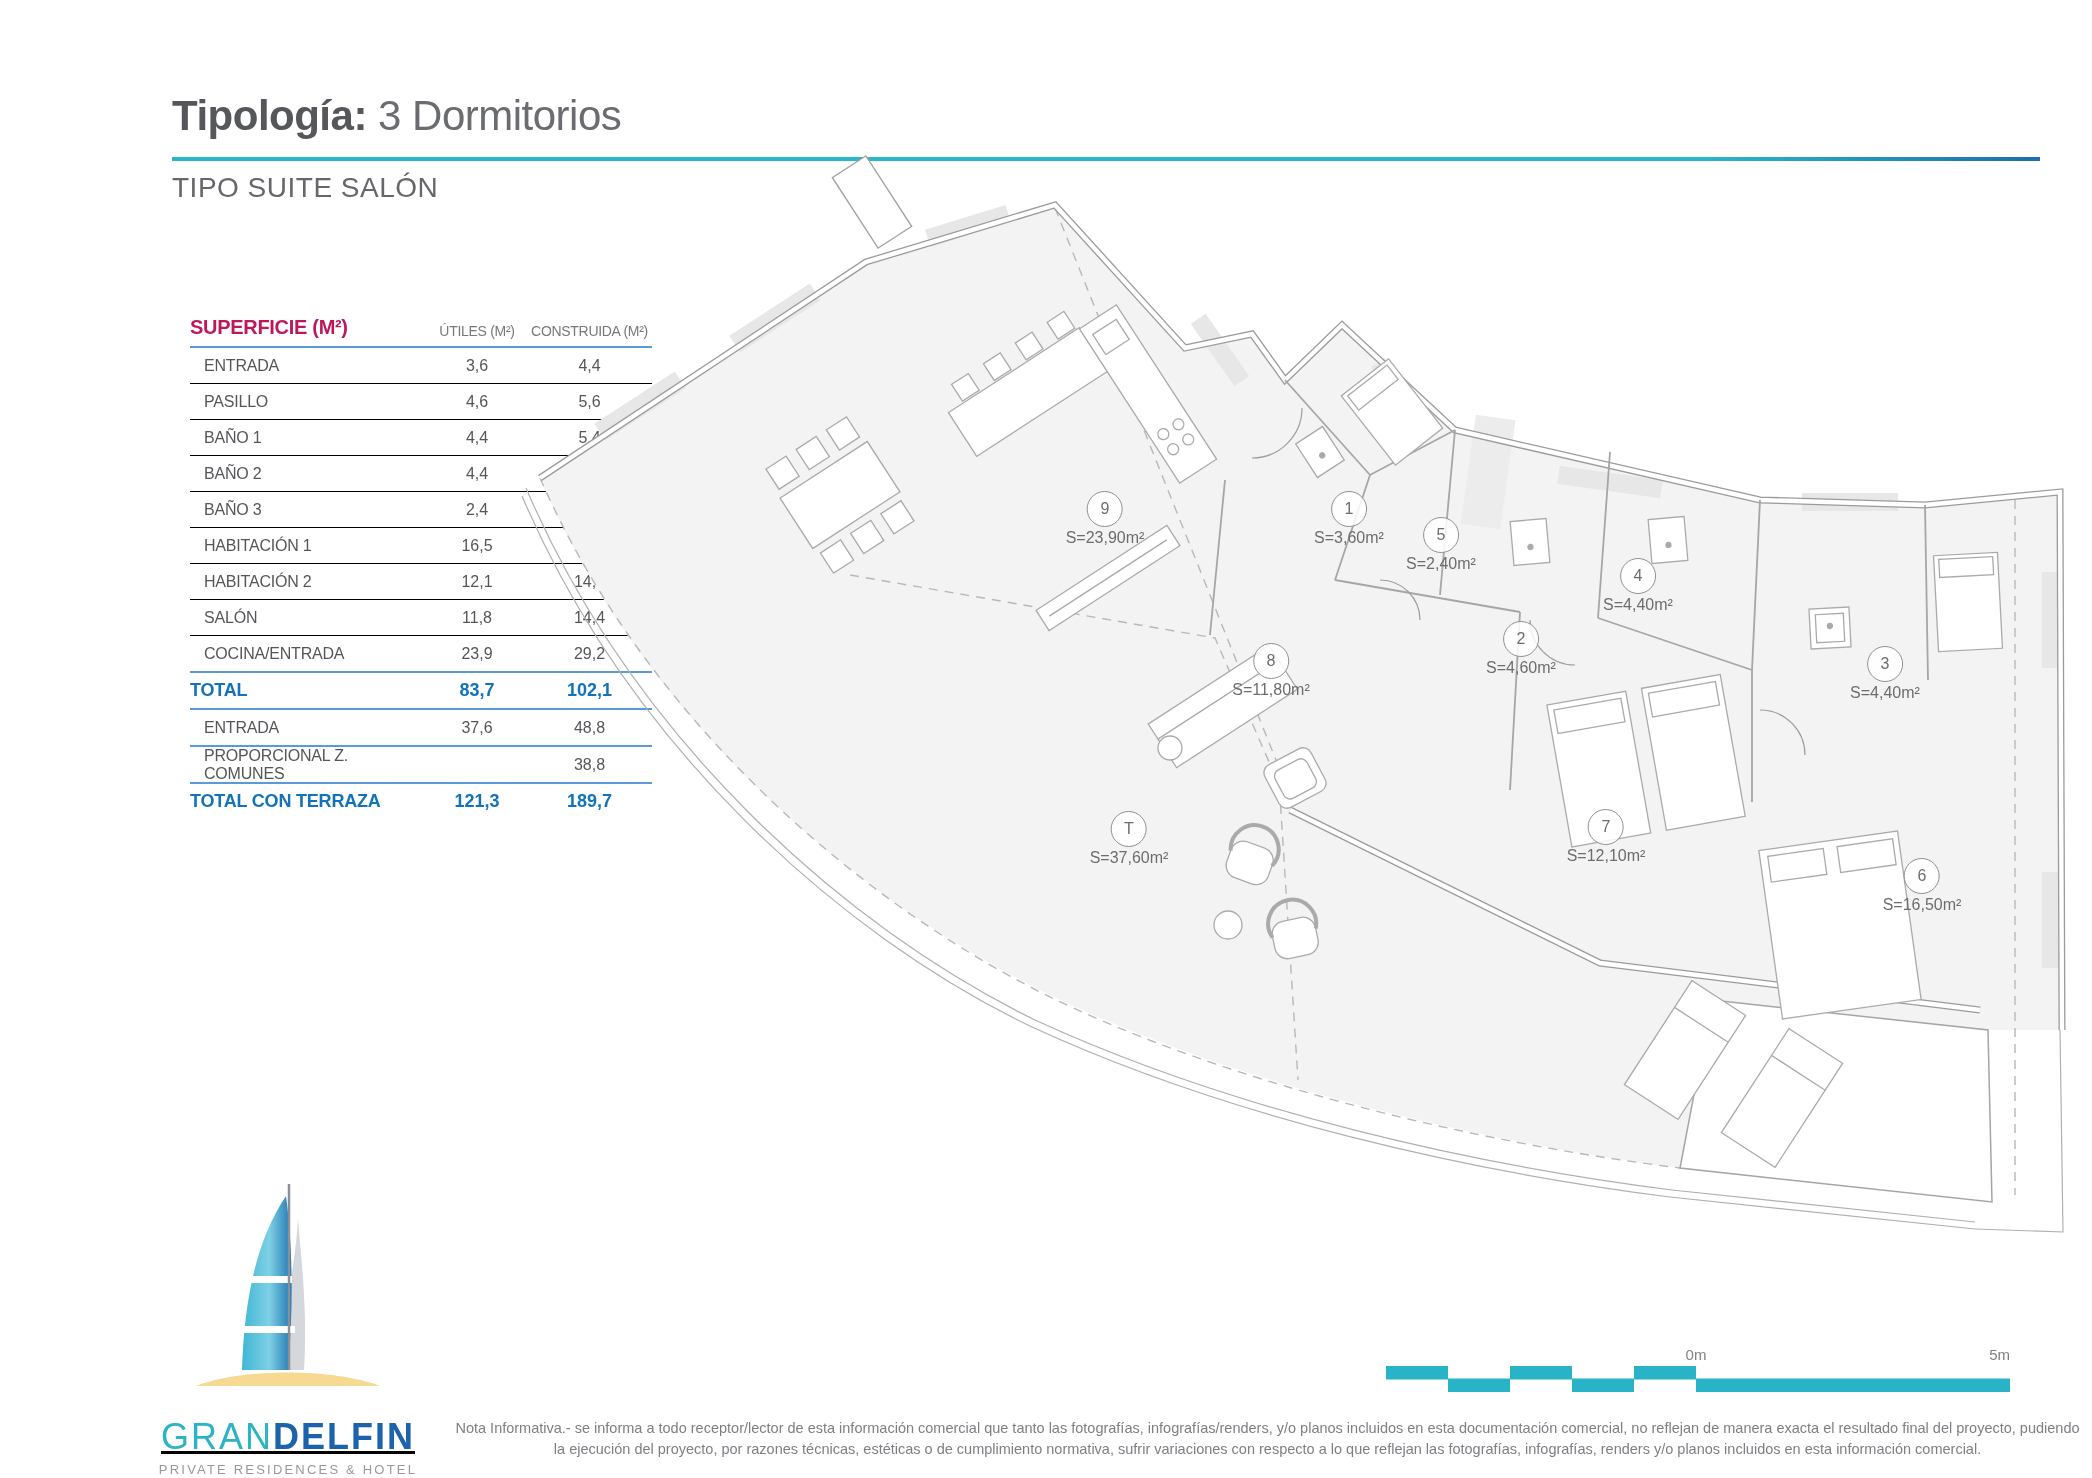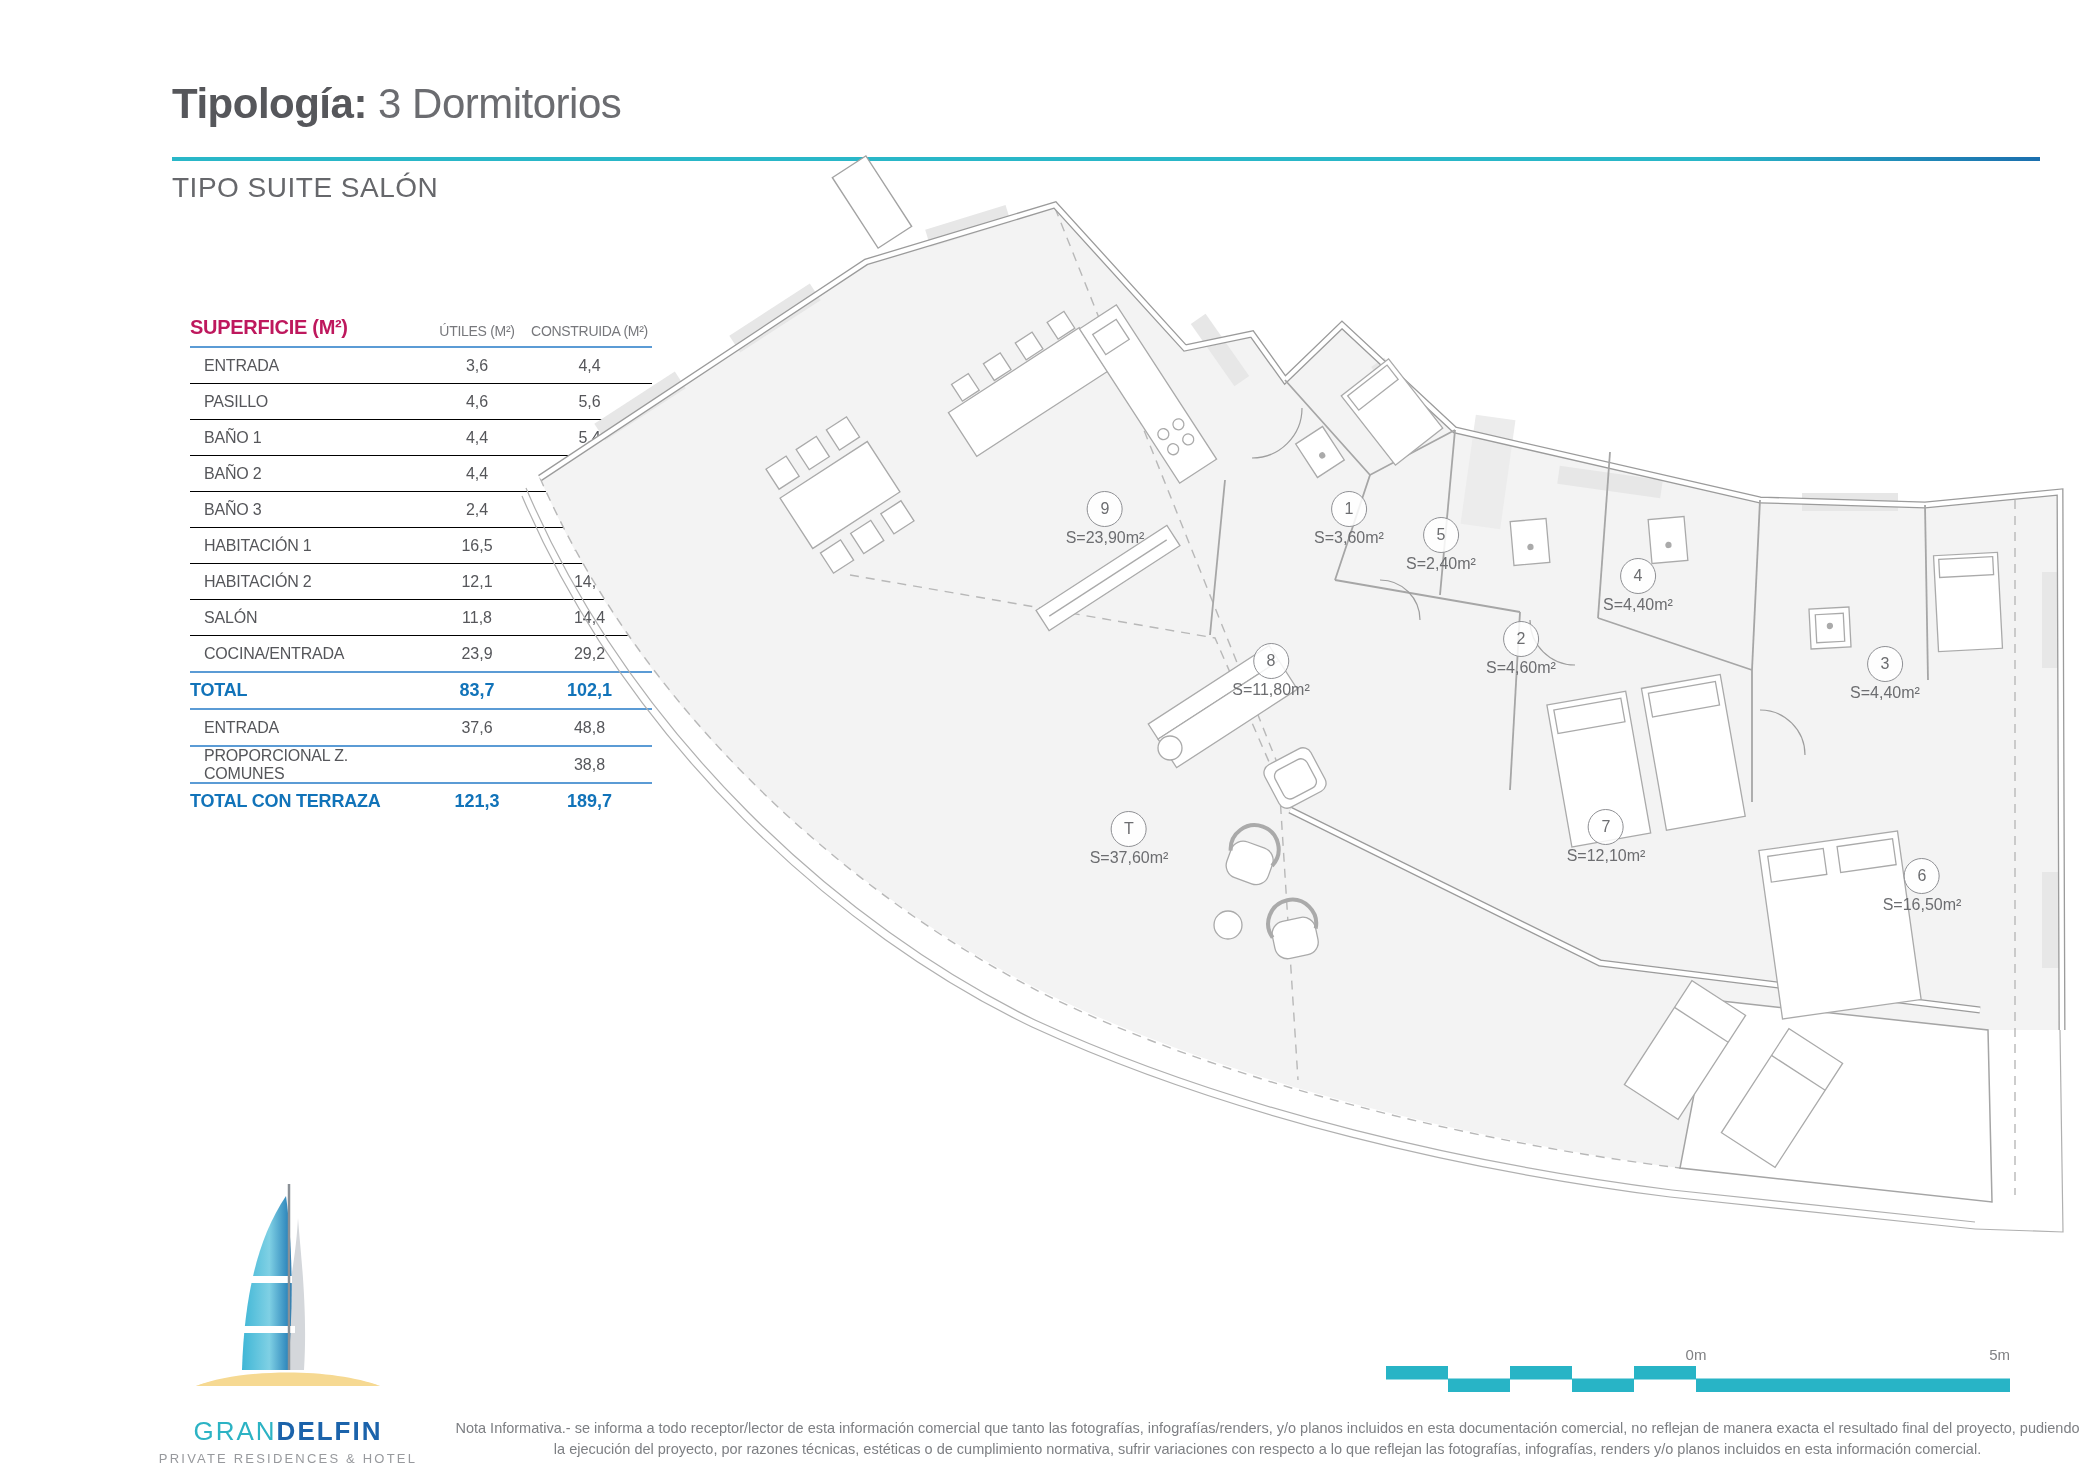--- a/index.html
+++ b/index.html
@@ -1,20 +1,20 @@
 <!DOCTYPE html>
 <html><head>
 <meta charset="utf-8">
 <style>
   html,body{margin:0;padding:0;}
   body{width:2092px;height:1478px;position:relative;background:#ffffff;
        font-family:"Liberation Sans",sans-serif;overflow:hidden;}
 
   
-  .hdr{position:absolute;left:172px;top:80px;}
+  .hdr{position:absolute;left:172px;top:92px;}
   .hdr-title{font-size:42px;color:#6b6c70;letter-spacing:-0.5px;white-space:nowrap;}
   .hdr-title b{color:#56575b;font-weight:bold;}
   .hdr-rule{position:absolute;left:172px;top:157px;width:1868px;height:4px;
             background:linear-gradient(90deg,#29b7c8 0%,#29b7c8 82%,#1b6fae 100%);}
   .hdr-sub{position:absolute;left:172px;top:172px;font-size:28px;color:#66676b;
            letter-spacing:0.5px;}
 
   
   .stable{position:absolute;left:190px;top:316px;width:462px;}
   .t-head{display:flex;align-items:flex-end;padding-bottom:7px;border-bottom:2px solid #5b9bd5;}
@@ -38,21 +38,21 @@
   .plan svg{position:absolute;left:0;top:0;}
   .plan-labels{position:absolute;left:0;top:0;width:100%;height:100%;}
   .room-label{position:absolute;text-align:center;transform:translateX(-50%);}
   .room-circle{width:34px;height:34px;border:1.6px solid #8f9094;border-radius:50%;
                line-height:34px;font-size:16px;color:#6c6d70;background:rgba(255,255,255,.85);
                margin:0 auto;}
   .room-area{font-size:16px;color:#6c6d70;margin-top:2px;white-space:nowrap;}
 
   
   .logo{position:absolute;left:148px;top:1178px;width:280px;text-align:center;}
-  .logo-name{font-size:26px;letter-spacing:2px;margin-top:4px;white-space:nowrap;}
+  .logo-name{font-size:36px;letter-spacing:2px;margin-top:4px;white-space:nowrap;text-decoration:underline;}
   .logo-name .g{color:#2cb3c4;font-weight:normal;}
   .logo-name .d{color:#1b63ab;font-weight:bold;}
   .logo-tag{font-size:13px;color:#97999d;letter-spacing:2.2px;margin-top:4px;white-space:nowrap;}
 
   
   .scalebar{position:absolute;left:1386px;top:1346px;}
   .footnote{position:absolute;left:455px;top:1418px;width:1625px;text-align:center;
             font-size:14.5px;line-height:1.45;color:#7d7f83;}
 </style>
 </head>

